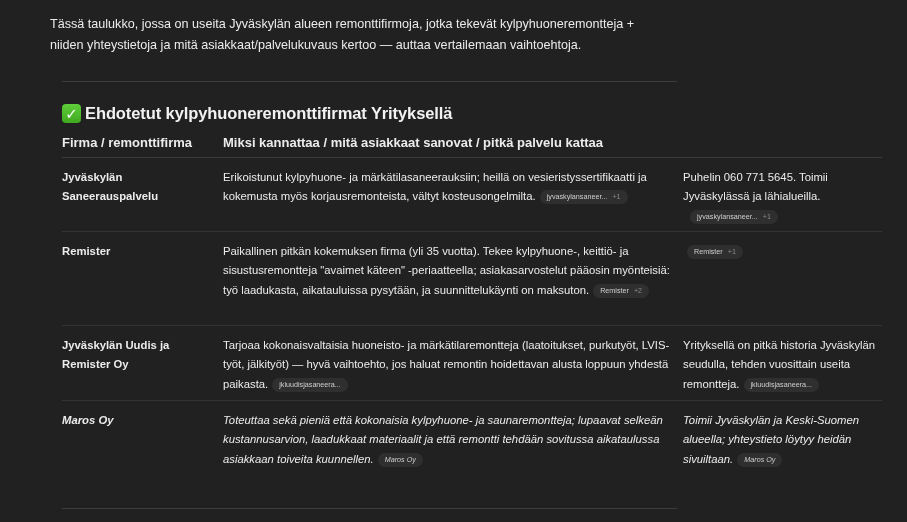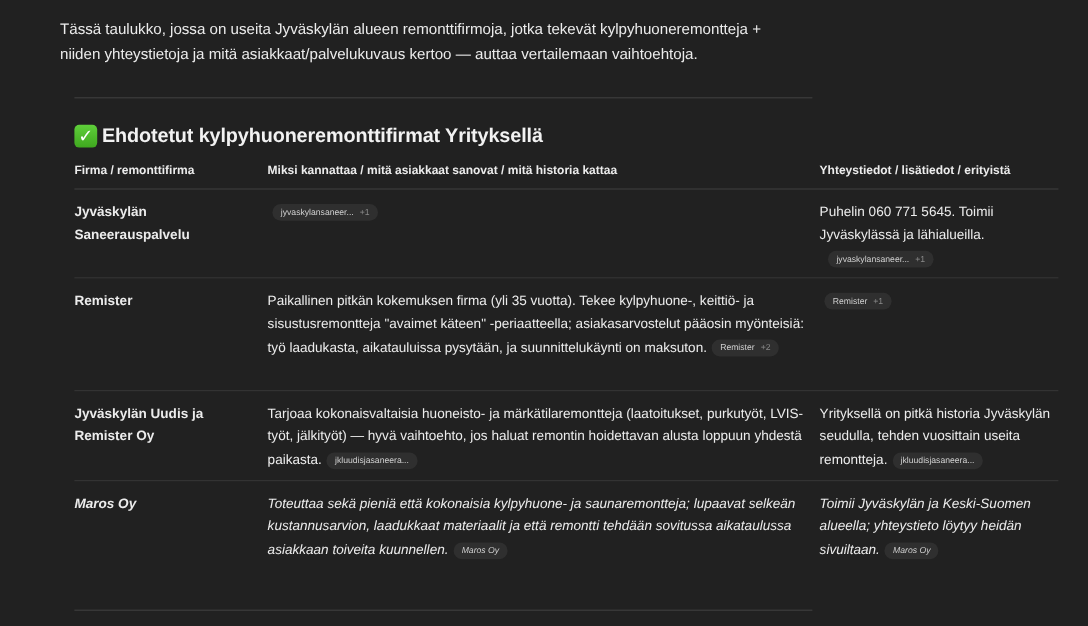--- a/index.html
+++ b/index.html
@@ -69,21 +69,21 @@
       position: absolute;
       left: 62px;
       top: 128px;
       width: 820px;
     }
     .thead {
       display: flex;
       height: 29px;
       border-bottom: 1px solid #3b3b3b;
       align-items: center;
-      font-size: 10px;
+      font-size: 13px;
       font-weight: bold;
       color: #ececec;
     }
     .col1 { width: 161px; padding-right: 6px; box-sizing: border-box; }
     .col2 { width: 460px; padding-right: 10px; box-sizing: border-box; }
     .col3 { width: 199px; box-sizing: border-box; }
     .row {
       display: flex;
       border-bottom: 1px solid #333;
       padding-top: 10px;
@@ -123,28 +123,27 @@
 <div class="hr-top"></div>
 
 <div class="heading">
   <span class="check-icon">✓</span>
   <span>Ehdotetut kylpyhuoneremonttifirmat Yrityksellä</span>
 </div>
 
 <div class="table">
   <div class="thead">
     <div class="col1">Firma / remonttifirma</div>
-    <div class="col2">Miksi kannattaa / mitä asiakkaat sanovat / mitä historia kattaa</div>
-    <div class="col3">Yhteystiedot / lisätiedot / erityistä</div>
+    <div class="col2">Miksi kannattaa / mitä asiakkaat sanovat / pitkä palvelu kattaa</div>
   </div>
 
   <div class="row" style="height:74px;">
     <div class="col1">Jyväskylän Saneerauspalvelu</div>
     <div class="col2">
-      <span class="chip">
+      <span>Erikoistunut kylpyhuone- ja märkätilasaneerauksiin; heillä on vesieristyssertifikaatti ja kokemusta myös korjausremonteista, vältyt kosteusongelmilta.</span><span class="chip">
           <span>jyvaskylansaneer...</span>
           <span class="more">+1</span>
         </span>
     </div>
     <div class="col3">
       <span>Puhelin 060 771 5645. Toimii Jyväskylässä ja lähialueilla.</span><br><span class="chip block">
           <span>jyvaskylansaneer...</span>
           <span class="more">+1</span>
         </span>
     </div>

